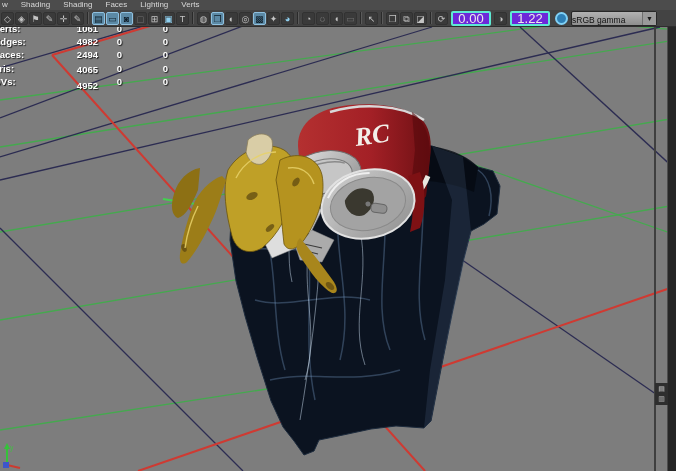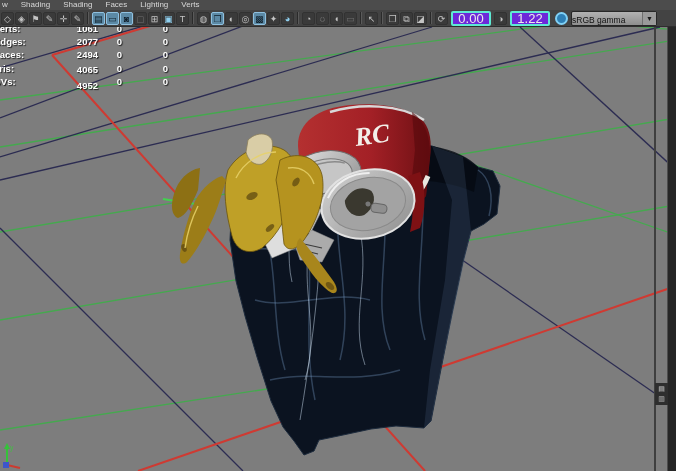--- a/index.html
+++ b/index.html
@@ -272,21 +272,21 @@
   </div>
 </div>
 
 <div class="hud">
   <div class="lab" style="top:23px">Verts:</div>
   <div class="v1" style="top:23px">1061</div>
   <div class="v2" style="top:23px">0</div>
   <div class="v3" style="top:23px">0</div>
 
   <div class="lab" style="top:36px">Edges:</div>
-  <div class="v1" style="top:36px">2077</div>
+  <div class="v1" style="top:36px">4982</div>
   <div class="v2" style="top:36px">0</div>
   <div class="v3" style="top:36px">0</div>
 
   <div class="lab" style="top:49px">Faces:</div>
   <div class="v1" style="top:49px">2494</div>
   <div class="v2" style="top:49px">0</div>
   <div class="v3" style="top:49px">0</div>
 
   <div class="lab" style="top:63px">Tris:</div>
   <div class="v1" style="top:80px">4952</div>

